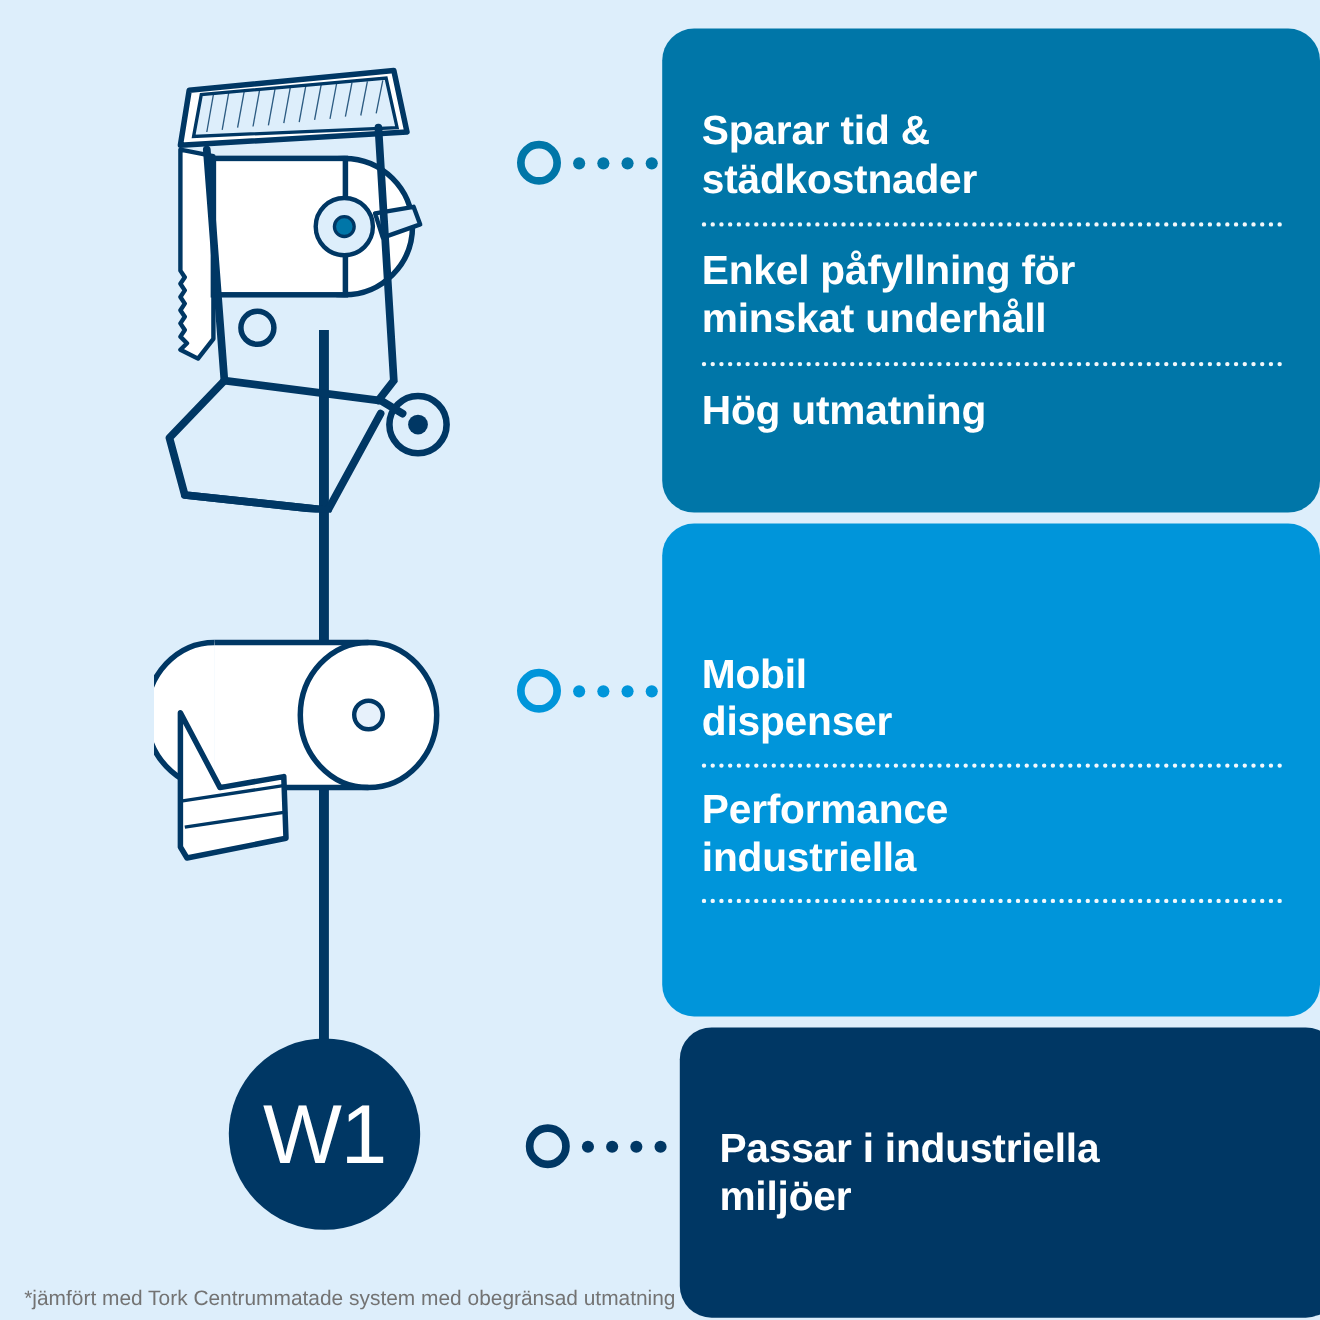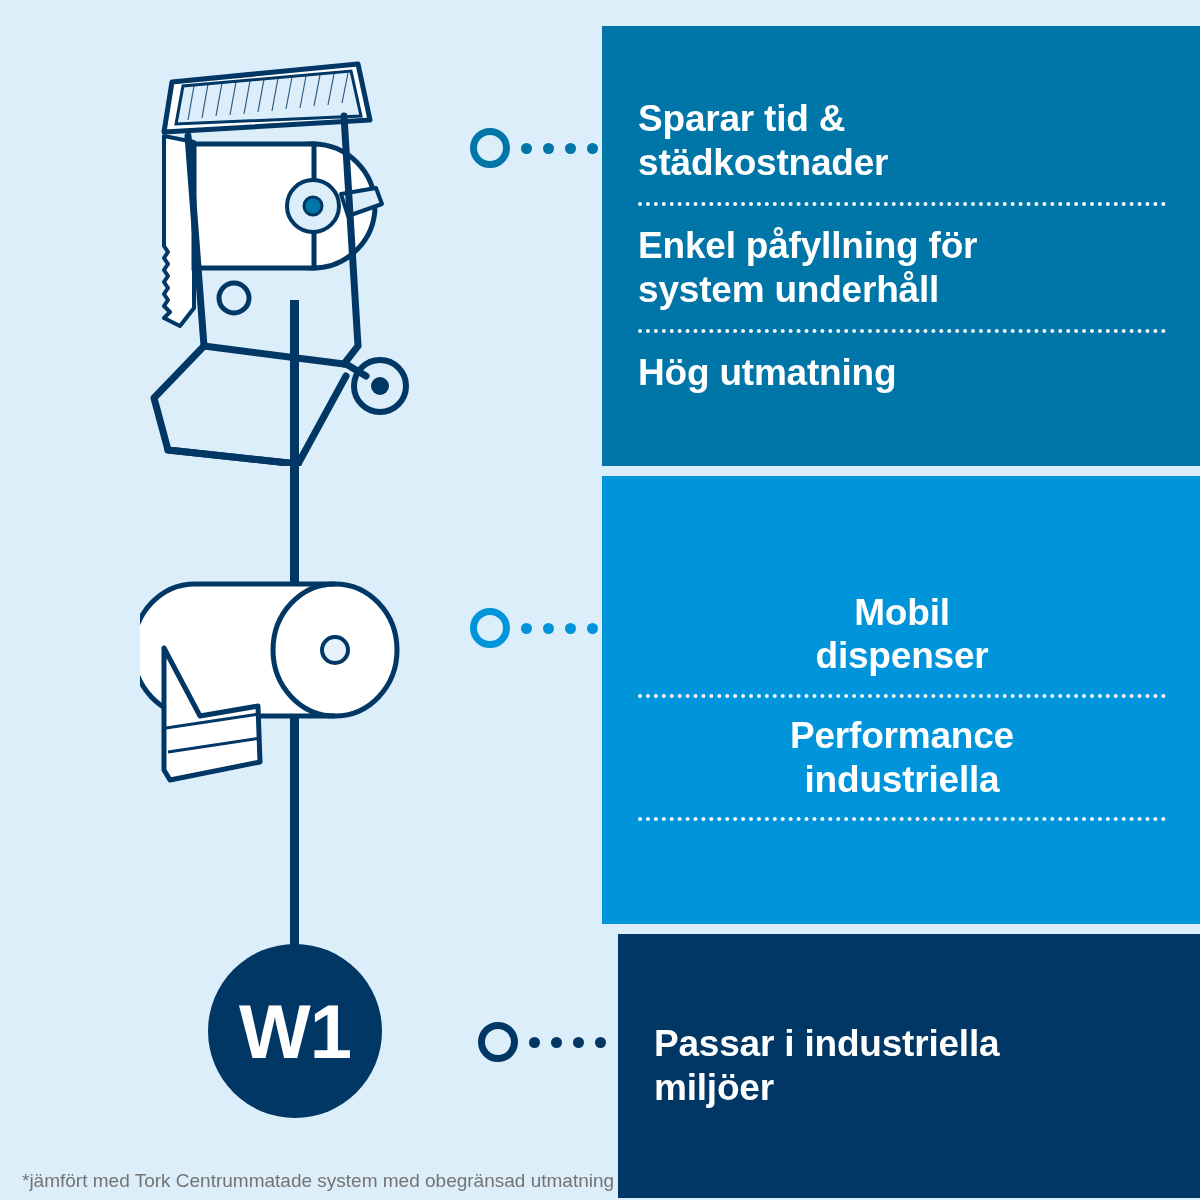--- a/index.html
+++ b/index.html
@@ -21,23 +21,24 @@
   .panel {
     position: absolute;
     left: 602px;
     width: 598px;
     box-sizing: border-box;
     padding: 26px 34px 26px 36px;
     display: flex;
     flex-direction: column;
     justify-content: center;
     color: #ffffff;
+    border-radius: 29px;
   }
   .panel-a { top: 26px;  height: 440px; background: #0076a8; }
-  .panel-b { top: 476px; height: 448px; background: #0095da; text-align: center; }
+  .panel-b { top: 476px; height: 448px; background: #0095da; }
   .panel-c { top: 934px; height: 264px; background: #003764; margin-left: 16px; }
 
   .panel-item {
     font-size: 37px;
     font-weight: bold;
     line-height: 1.18;
     letter-spacing: -0.2px;
     padding: 14px 0;
     white-space: pre-line;
   }
@@ -94,21 +95,21 @@
     top: 944px;
     width: 174px;
     height: 174px;
     border-radius: 50%;
     background: #003764;
     color: #ffffff;
     display: flex;
     align-items: center;
     justify-content: center;
     font-size: 76px;
-    font-weight: bold;
+    font-weight: normal;
     letter-spacing: -1px;
   }
   .dispenser-art, .roll-art {
     position: absolute;
   }
   .dispenser-art { left: 108px; top: 46px; }
   .roll-art { left: 140px; top: 556px; }
 
   
   .footnote {
@@ -216,21 +217,21 @@
       <span class="dot"></span>
       <span class="dot"></span>
     </span>
   </div>
 
   <div class="panel panel-a">
     <div class="panel-item">Sparar tid &amp;
 städkostnader</div>
     <div class="divider"></div>
     <div class="panel-item">Enkel påfyllning för
-system underhåll</div>
+minskat underhåll</div>
     <div class="divider"></div>
     <div class="panel-item">Hög utmatning</div>
   </div>
 
   <div class="panel panel-b">
     <div class="panel-item">Mobil
 dispenser</div>
     <div class="divider"></div>
     <div class="panel-item">Performance
 industriella</div>

